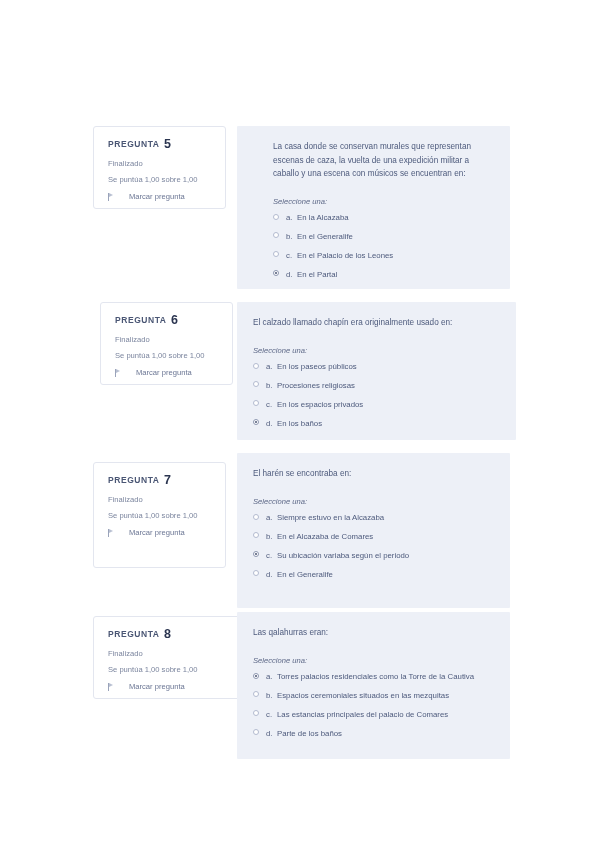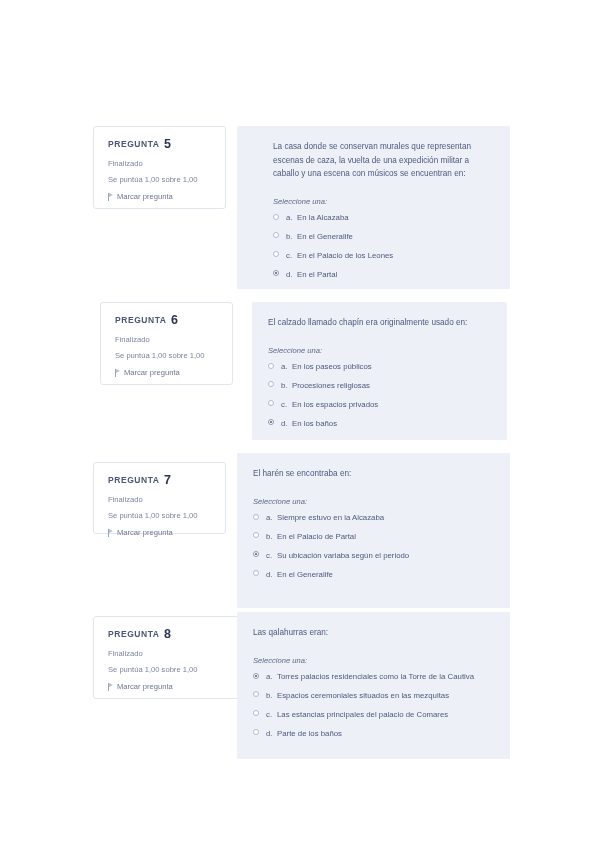--- a/index.html
+++ b/index.html
@@ -72,21 +72,21 @@
   }
 
   .qinfo-flag {
     font-size: 7.6px;
     color: #6b7694;
     line-height: 1;
     margin: 0;
     white-space: nowrap;
     display: flex;
     align-items: center;
-    gap: 3px;
+    gap: 15px;
   }
   .flag-icon {
     display: inline-block;
     width: 6px;
     height: 8px;
     position: relative;
     flex: 0 0 auto;
   }
   .flag-icon::before {
     content: "";
@@ -179,23 +179,23 @@
   .answer-text {
     flex: 1 1 auto;
     color: #4d5a7c;
   }
 
   
   #block-5 .qinfo    { left: 93px;  top: 78px;  width: 133px; height: 83px; }
   #block-5 .qcontent { left: 237px; top: 78px;  width: 273px; height: 163px; padding-left: 36px; }
 
   #block-6 .qinfo    { left: 100px;  top: 254px; width: 133px; height: 83px; }
-  #block-6 .qcontent { left: 252px; top: 254px; width: 255px; height: 138px; }
-
-  #block-7 .qinfo    { left: 93px;  top: 414px; width: 133px; height: 72px; }
+  #block-6 .qcontent { left: 237px; top: 254px; width: 279px; height: 138px; }
+
+  #block-7 .qinfo    { left: 93px;  top: 414px; width: 133px; height: 106px; }
   #block-7 .qcontent { left: 237px; top: 405px; width: 273px; height: 155px; }
 
   #block-8 .qinfo    { left: 93px;  top: 568px; width: 147px; height: 83px; }
   #block-8 .qcontent { left: 237px; top: 564px; width: 273px; height: 147px; }
 </style>
 </head>
 <body>
 
 <div class="page">
 
@@ -302,21 +302,21 @@
       <p class="answer-label">Seleccione una:</p>
       <ul class="answers">
         <li class="answer">
           <span class="radio"></span>
           <span class="answer-key">a.</span>
           <span class="answer-text">Siempre estuvo en la Alcazaba</span>
         </li>
         <li class="answer">
           <span class="radio"></span>
           <span class="answer-key">b.</span>
-          <span class="answer-text">En el Palacio de Partal</span>
+          <span class="answer-text">En el Alcazaba de Comares</span>
         </li>
         <li class="answer">
           <span class="radio checked"></span>
           <span class="answer-key">c.</span>
           <span class="answer-text">Su ubicación variaba según el periodo</span>
         </li>
         <li class="answer">
           <span class="radio"></span>
           <span class="answer-key">d.</span>
           <span class="answer-text">En el Generalife</span>

